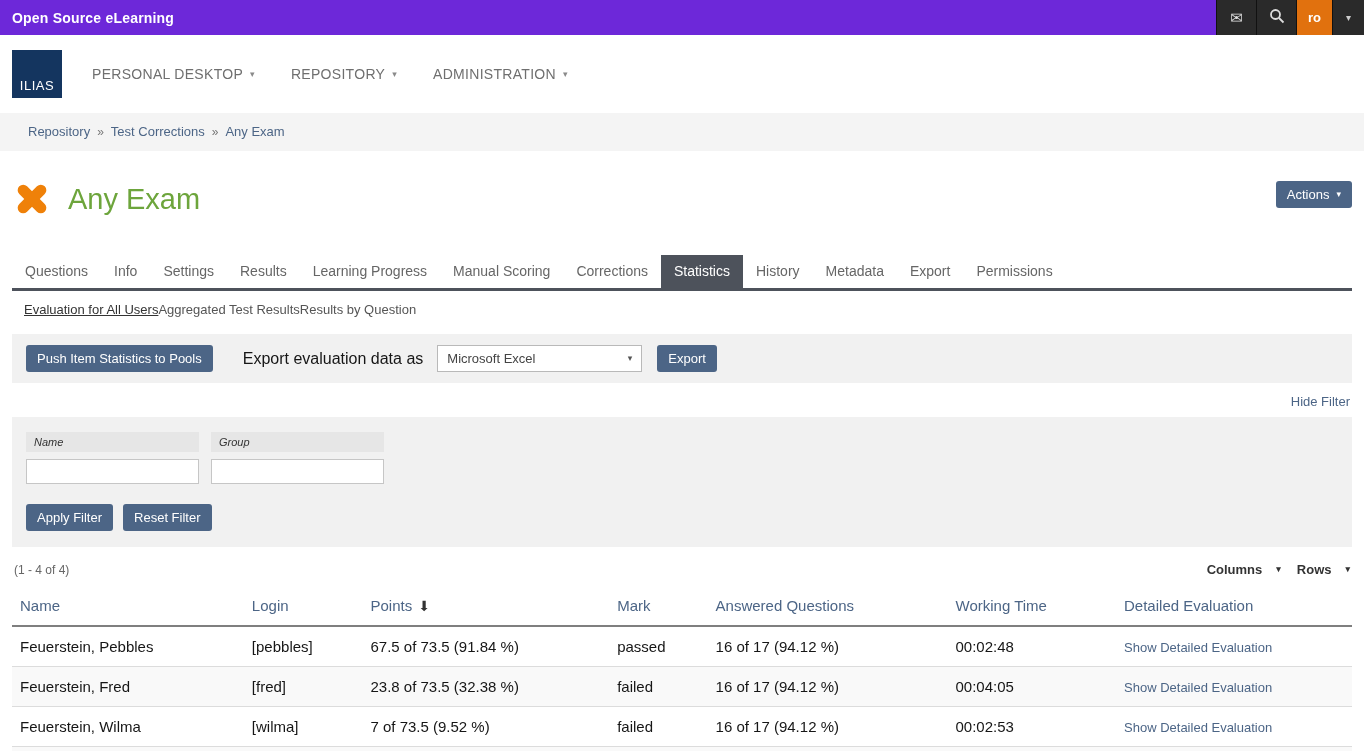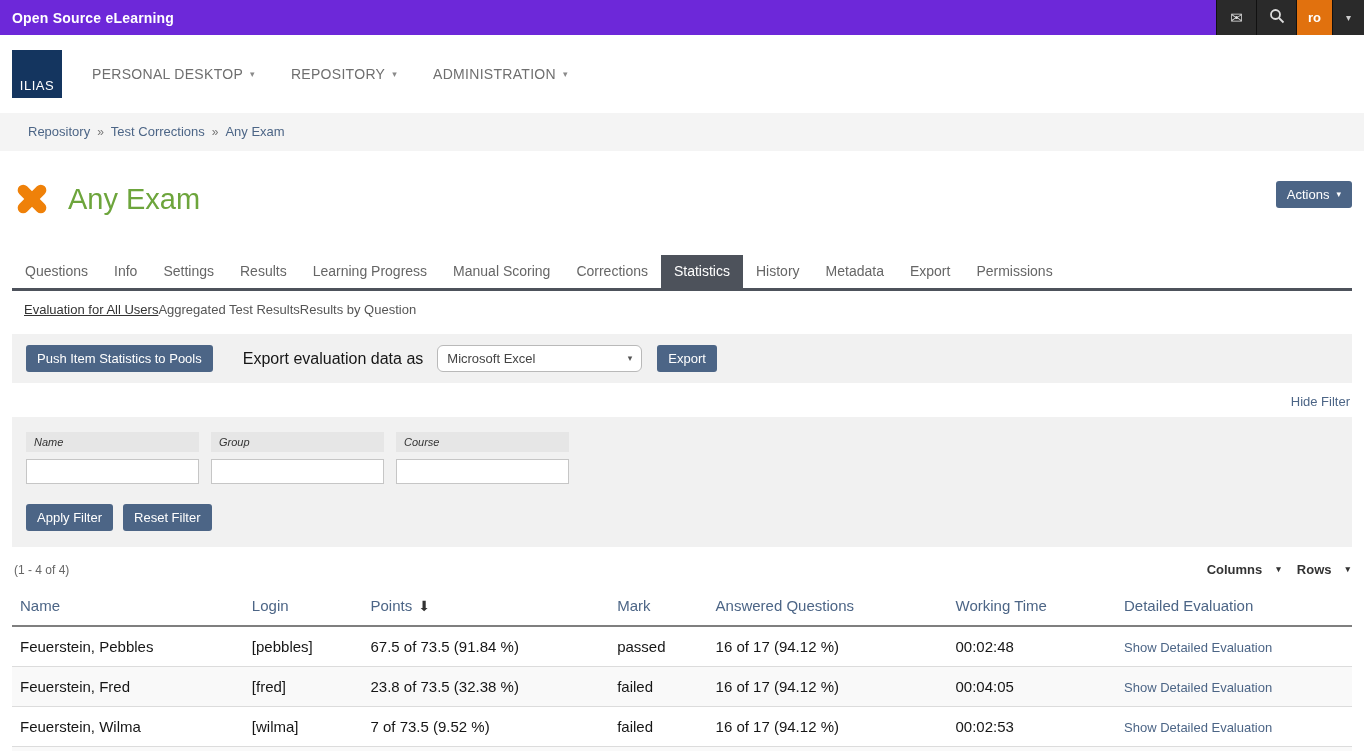--- a/index.html
+++ b/index.html
@@ -50,21 +50,21 @@
   .tab { padding:8px 13px 9px; font-size:14px; color:#666; cursor:pointer; white-space:nowrap; }
   .tab.active { background:#4d525b; color:#fff; }
   .tabline { height:3px; background:#4d525b; }
   .subtabs { display:flex; padding:11px 12px 9px; font-size:13px; }
   .subtab { color:#555; cursor:pointer; }
   .subtab.active { color:#333; text-decoration:underline; }
 
   
   .toolbar { margin-top:8px; background:#f1f1f1; padding:11px 14px; display:flex; align-items:center; }
   .export-label { margin-left:30px; font-size:16px; color:#161616; }
-  .select { margin-left:14px; width:205px; background:#fff; border:1px solid #b9b9b9; height:27px; border-radius:6px;
+  .select { margin-left:14px; width:205px; background:#fff; border:1px solid #b9b9b9; height:27px; border-radius:0;
             display:flex; align-items:center; justify-content:space-between; padding:0 9px; font-size:13px; color:#444; cursor:pointer; }
   .select .caret { color:#555; }
   .export-btn { margin-left:15px; }
 
   
   .hidefilter { text-align:right; padding:11px 2px 8px; font-size:13px; }
   .hidefilter a { color:#4c6586; }
   .filterpanel { background:#f1f1f1; padding:15px 14px 16px; }
   .filter-fields { display:flex; gap:12px; }
   .ffield { display:flex; flex-direction:column; }
@@ -191,24 +191,20 @@
   <div class="filterpanel">
     <div class="filter-fields">
       <div class="ffield">
         <span class="flabel">Name</span>
         <input type="text" value="" style="">
       </div>
       <div class="ffield">
         <span class="flabel">Group</span>
         <input type="text" value="" style="">
       </div>
-      <div class="ffield">
-        <span class="flabel">Course</span>
-        <input type="text" value="" style="">
-      </div>
     </div>
     <div class="filter-buttons">
       <button class="btn">Apply Filter</button>
       <button class="btn">Reset Filter</button>
     </div>
   </div>
 
   <div class="table-meta">
     <span>(1 - 4 of 4)</span>
     <div class="right">

